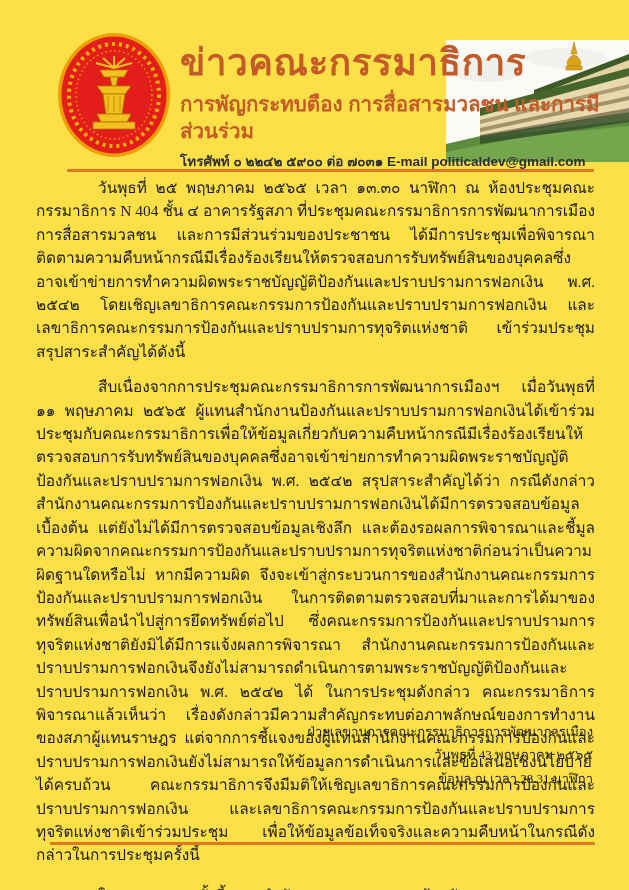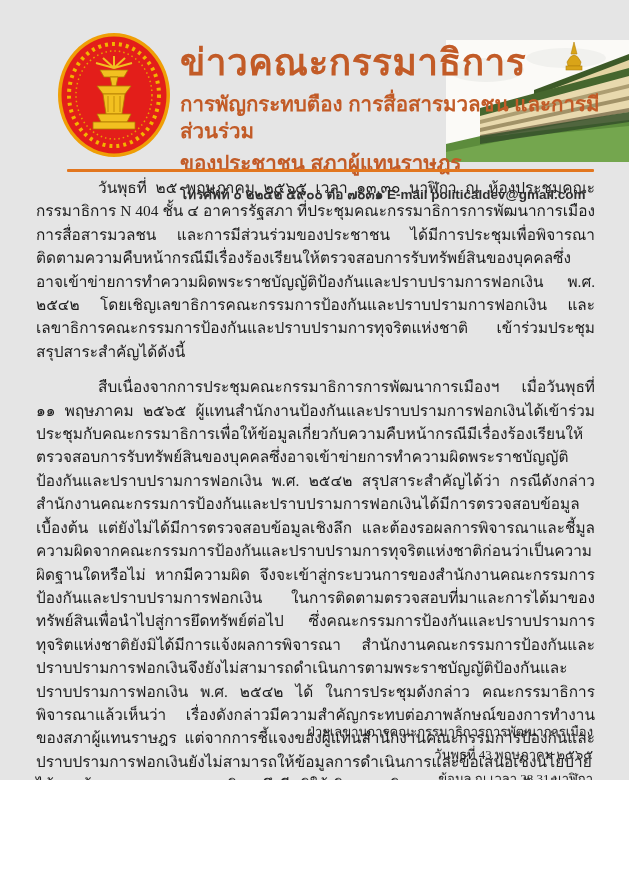--- a/index.html
+++ b/index.html
@@ -1,19 +1,19 @@
 <!DOCTYPE html>
 <html lang="th"><head>
 <meta charset="utf-8">
 <style>
   html,body{margin:0;padding:0;background:#ffffff;}
   .page{
     position:relative;
-    width:629px;height:780px;
-    background:#e5e5e5;
+    width:629px;height:890px;
+    background:#fde047;
     font-family:"Liberation Serif","DejaVu Serif",serif;
     overflow:hidden;
   }
   
   .seal{position:absolute;left:56px;top:32px;width:117px;height:127px;}
   .photo{position:absolute;left:446px;top:40px;width:183px;height:122px;z-index:1;}
   .title-block{position:absolute;left:180px;top:40px;width:440px;z-index:2;}
   .doc-title{
     font-size:37px;font-weight:bold;color:#c25b27;line-height:1.25;
     font-family:"Liberation Sans","DejaVu Sans",sans-serif;letter-spacing:0.5px;
@@ -110,21 +110,20 @@
         <polygon points="128,2 131,14 125,14"></polygon>
         <path d="M121,22 Q128,8 135,22 L134,26 L122,26 Z"></path>
         <rect x="120" y="26" width="16" height="4"></rect>
       </g>
     </svg>
   </div>
 
   <div class="title-block">
     <div class="doc-title">ข่าวคณะกรรมาธิการ</div>
     <div class="doc-subtitle">การพัญกระทบตือง การสื่อสารมวลชน และการมีส่วนร่วม</div>
-    <div class="doc-subtitle2">ของประชาชน สภาผู้แทนราษฎร</div>
     <div class="contact">โทรศัพท์ ๐ ๒๒๔๒ ๕๙๐๐ ต่อ ๗๐๓๑  E-mail  politicaldev@gmail.com</div>
   </div>
 
   <div class="rule rule-top"></div>
 
   <div class="body-text">
     <p class="lead">วันพุธที่ ๒๕ พฤษภาคม ๒๕๖๕ เวลา ๑๓.๓๐ นาฬิกา ณ ห้องประชุมคณะกรรมาธิการ N 404 ชั้น ๔ อาคารรัฐสภา ที่ประชุมคณะกรรมาธิการการพัฒนาการเมือง การสื่อสารมวลชน และการมีส่วนร่วมของประชาชน ได้มีการประชุมเพื่อพิจารณาติดตามความคืบหน้ากรณีมีเรื่องร้องเรียนให้ตรวจสอบการรับทรัพย์สินของบุคคลซึ่งอาจเข้าข่ายการทำความผิดพระราชบัญญัติป้องกันและปราบปรามการฟอกเงิน พ.ศ. ๒๕๔๒ โดยเชิญเลขาธิการคณะกรรมการป้องกันและปราบปรามการฟอกเงิน และเลขาธิการคณะกรรมการป้องกันและปราบปรามการทุจริตแห่งชาติ เข้าร่วมประชุม สรุปสาระสำคัญได้ดังนี้</p>
     <p>สืบเนื่องจากการประชุมคณะกรรมาธิการการพัฒนาการเมืองฯ เมื่อวันพุธที่ ๑๑ พฤษภาคม ๒๕๖๕ ผู้แทนสำนักงานป้องกันและปราบปรามการฟอกเงินได้เข้าร่วมประชุมกับคณะกรรมาธิการเพื่อให้ข้อมูลเกี่ยวกับความคืบหน้ากรณีมีเรื่องร้องเรียนให้ตรวจสอบการรับทรัพย์สินของบุคคลซึ่งอาจเข้าข่ายการทำความผิดพระราชบัญญัติป้องกันและปราบปรามการฟอกเงิน พ.ศ. ๒๕๔๒ สรุปสาระสำคัญได้ว่า กรณีดังกล่าวสำนักงานคณะกรรมการป้องกันและปราบปรามการฟอกเงินได้มีการตรวจสอบข้อมูลเบื้องต้น แต่ยังไม่ได้มีการตรวจสอบข้อมูลเชิงลึก และต้องรอผลการพิจารณาและชี้มูลความผิดจากคณะกรรมการป้องกันและปราบปรามการทุจริตแห่งชาติก่อนว่าเป็นความผิดฐานใดหรือไม่ หากมีความผิด จึงจะเข้าสู่กระบวนการของสำนักงานคณะกรรมการป้องกันและปราบปรามการฟอกเงิน ในการติดตามตรวจสอบที่มาและการได้มาของทรัพย์สินเพื่อนำไปสู่การยึดทรัพย์ต่อไป ซึ่งคณะกรรมการป้องกันและปราบปรามการทุจริตแห่งชาติยังมิได้มีการแจ้งผลการพิจารณา สำนักงานคณะกรรมการป้องกันและปราบปรามการฟอกเงินจึงยังไม่สามารถดำเนินการตามพระราชบัญญัติป้องกันและปราบปรามการฟอกเงิน พ.ศ. ๒๕๔๒ ได้ ในการประชุมดังกล่าว คณะกรรมาธิการพิจารณาแล้วเห็นว่า เรื่องดังกล่าวมีความสำคัญกระทบต่อภาพลักษณ์ของการทำงานของสภาผู้แทนราษฎร แต่จากการชี้แจงของผู้แทนสำนักงานคณะกรรมการป้องกันและปราบปรามการฟอกเงินยังไม่สามารถให้ข้อมูลการดำเนินการและข้อเสนอเชิงนโยบายได้ครบถ้วน คณะกรรมาธิการจึงมีมติให้เชิญเลขาธิการคณะกรรมการป้องกันและปราบปรามการฟอกเงิน และเลขาธิการคณะกรรมการป้องกันและปราบปรามการทุจริตแห่งชาติเข้าร่วมประชุม เพื่อให้ข้อมูลข้อเท็จจริงและความคืบหน้าในกรณีดังกล่าวในการประชุมครั้งนี้</p>
     <p class="gap">ในการประชุมครั้งนี้ สำนักงานคณะกรรมการป้องกันและปราบปรามการทุจริตแห่งชาติได้มีหนังสือแจ้งคณะกรรมาธิการว่า กรณีที่คณะกรรมาธิการพิจารณานี้ มีรายละเอียดที่ต้องชี้แจงหลายประเด็นเกี่ยวเนื่องกันซึ่งจำเป็นต้องใช้เวลาในการรวบรวมข้อมูลและเอกสารที่เกี่ยวข้อง จึงขอเลื่อนการเข้าร่วมประชุมในเรื่องดังกล่าว ประกอบกับผู้แทนสำนักงานป้องกันและปราบปรามการฟอกเงินที่เข้าร่วมประชุมกับคณะกรรมาธิการในครั้งนี้ยังไม่สามารถให้ข้อมูลข้อเท็จจริงและความคืบหน้าเกี่ยวกับกรณีดังกล่าวได้ ที่ประชุมจึงมีมติให้เชิญเลขาธิการคณะกรรมการป้องกันและปราบปรามการฟอกเงิน และเลขาธิการคณะกรรมการป้องกันและปราบปรามการทุจริตแห่งชาติเข้าร่วมประชุมกับคณะกรรมาธิการอีกครั้ง ในวันพุธที่ ๘ มิถุนายน ๒๕๖๕</p>
   </div>

